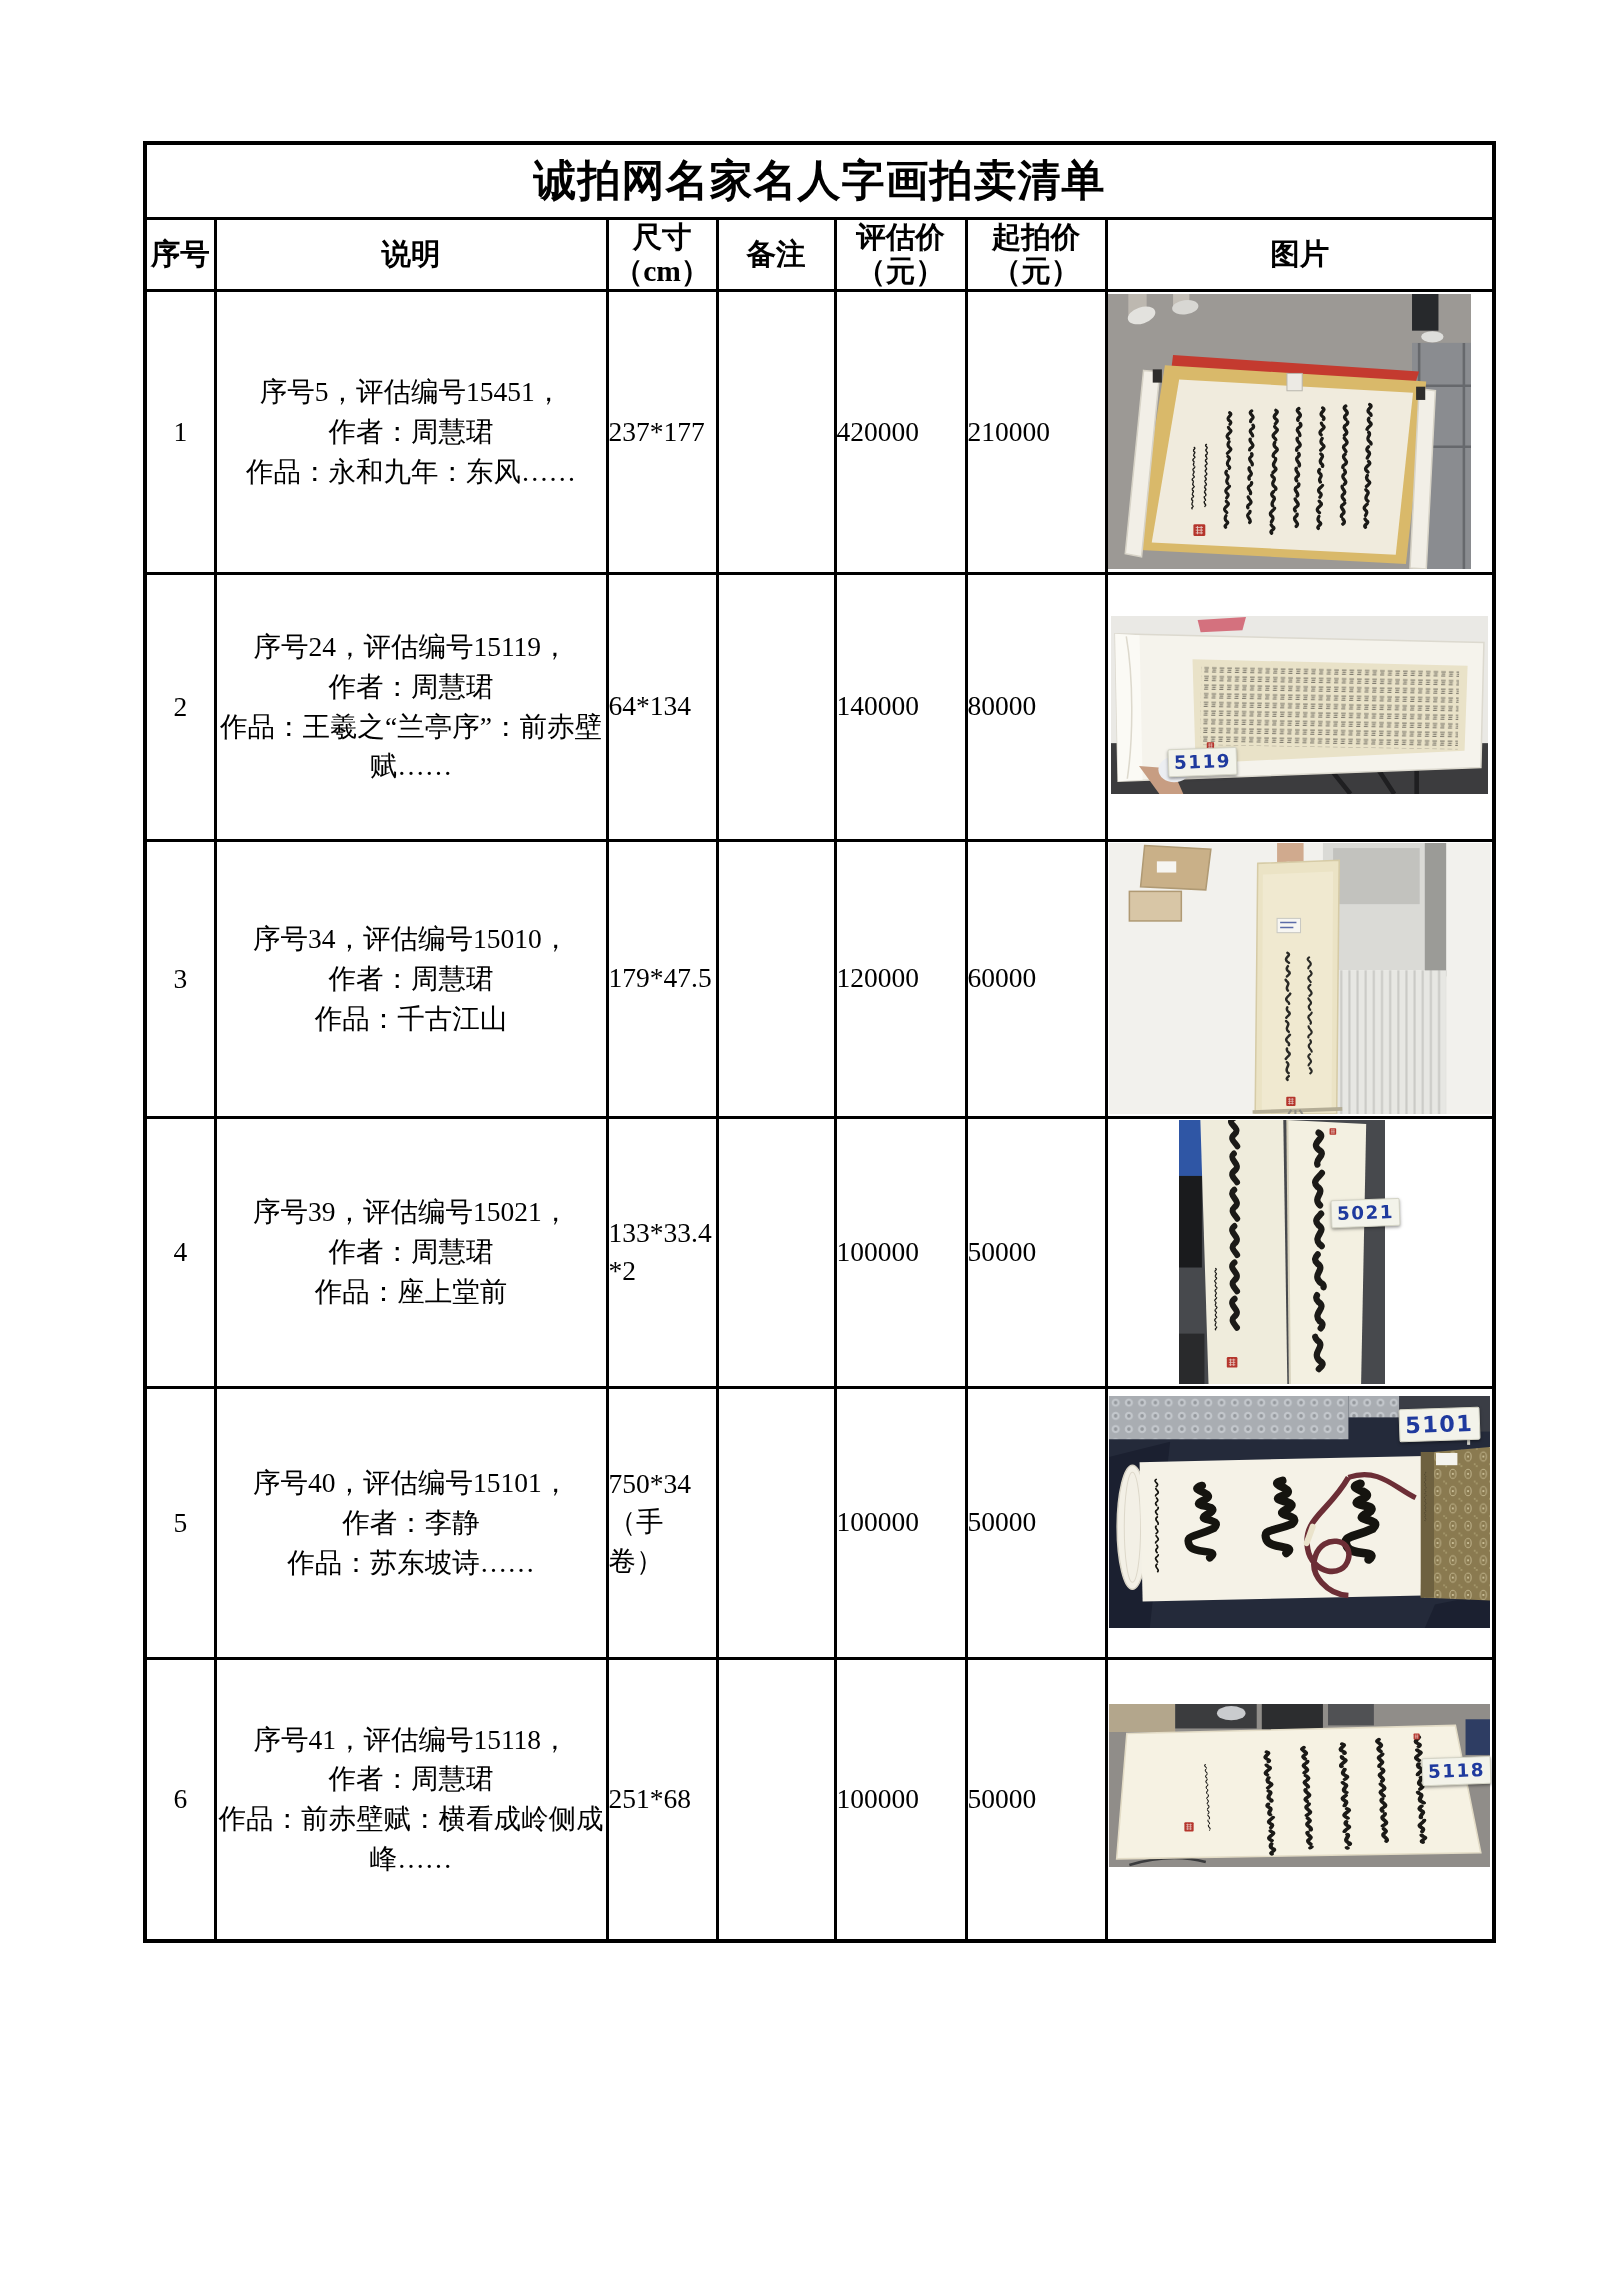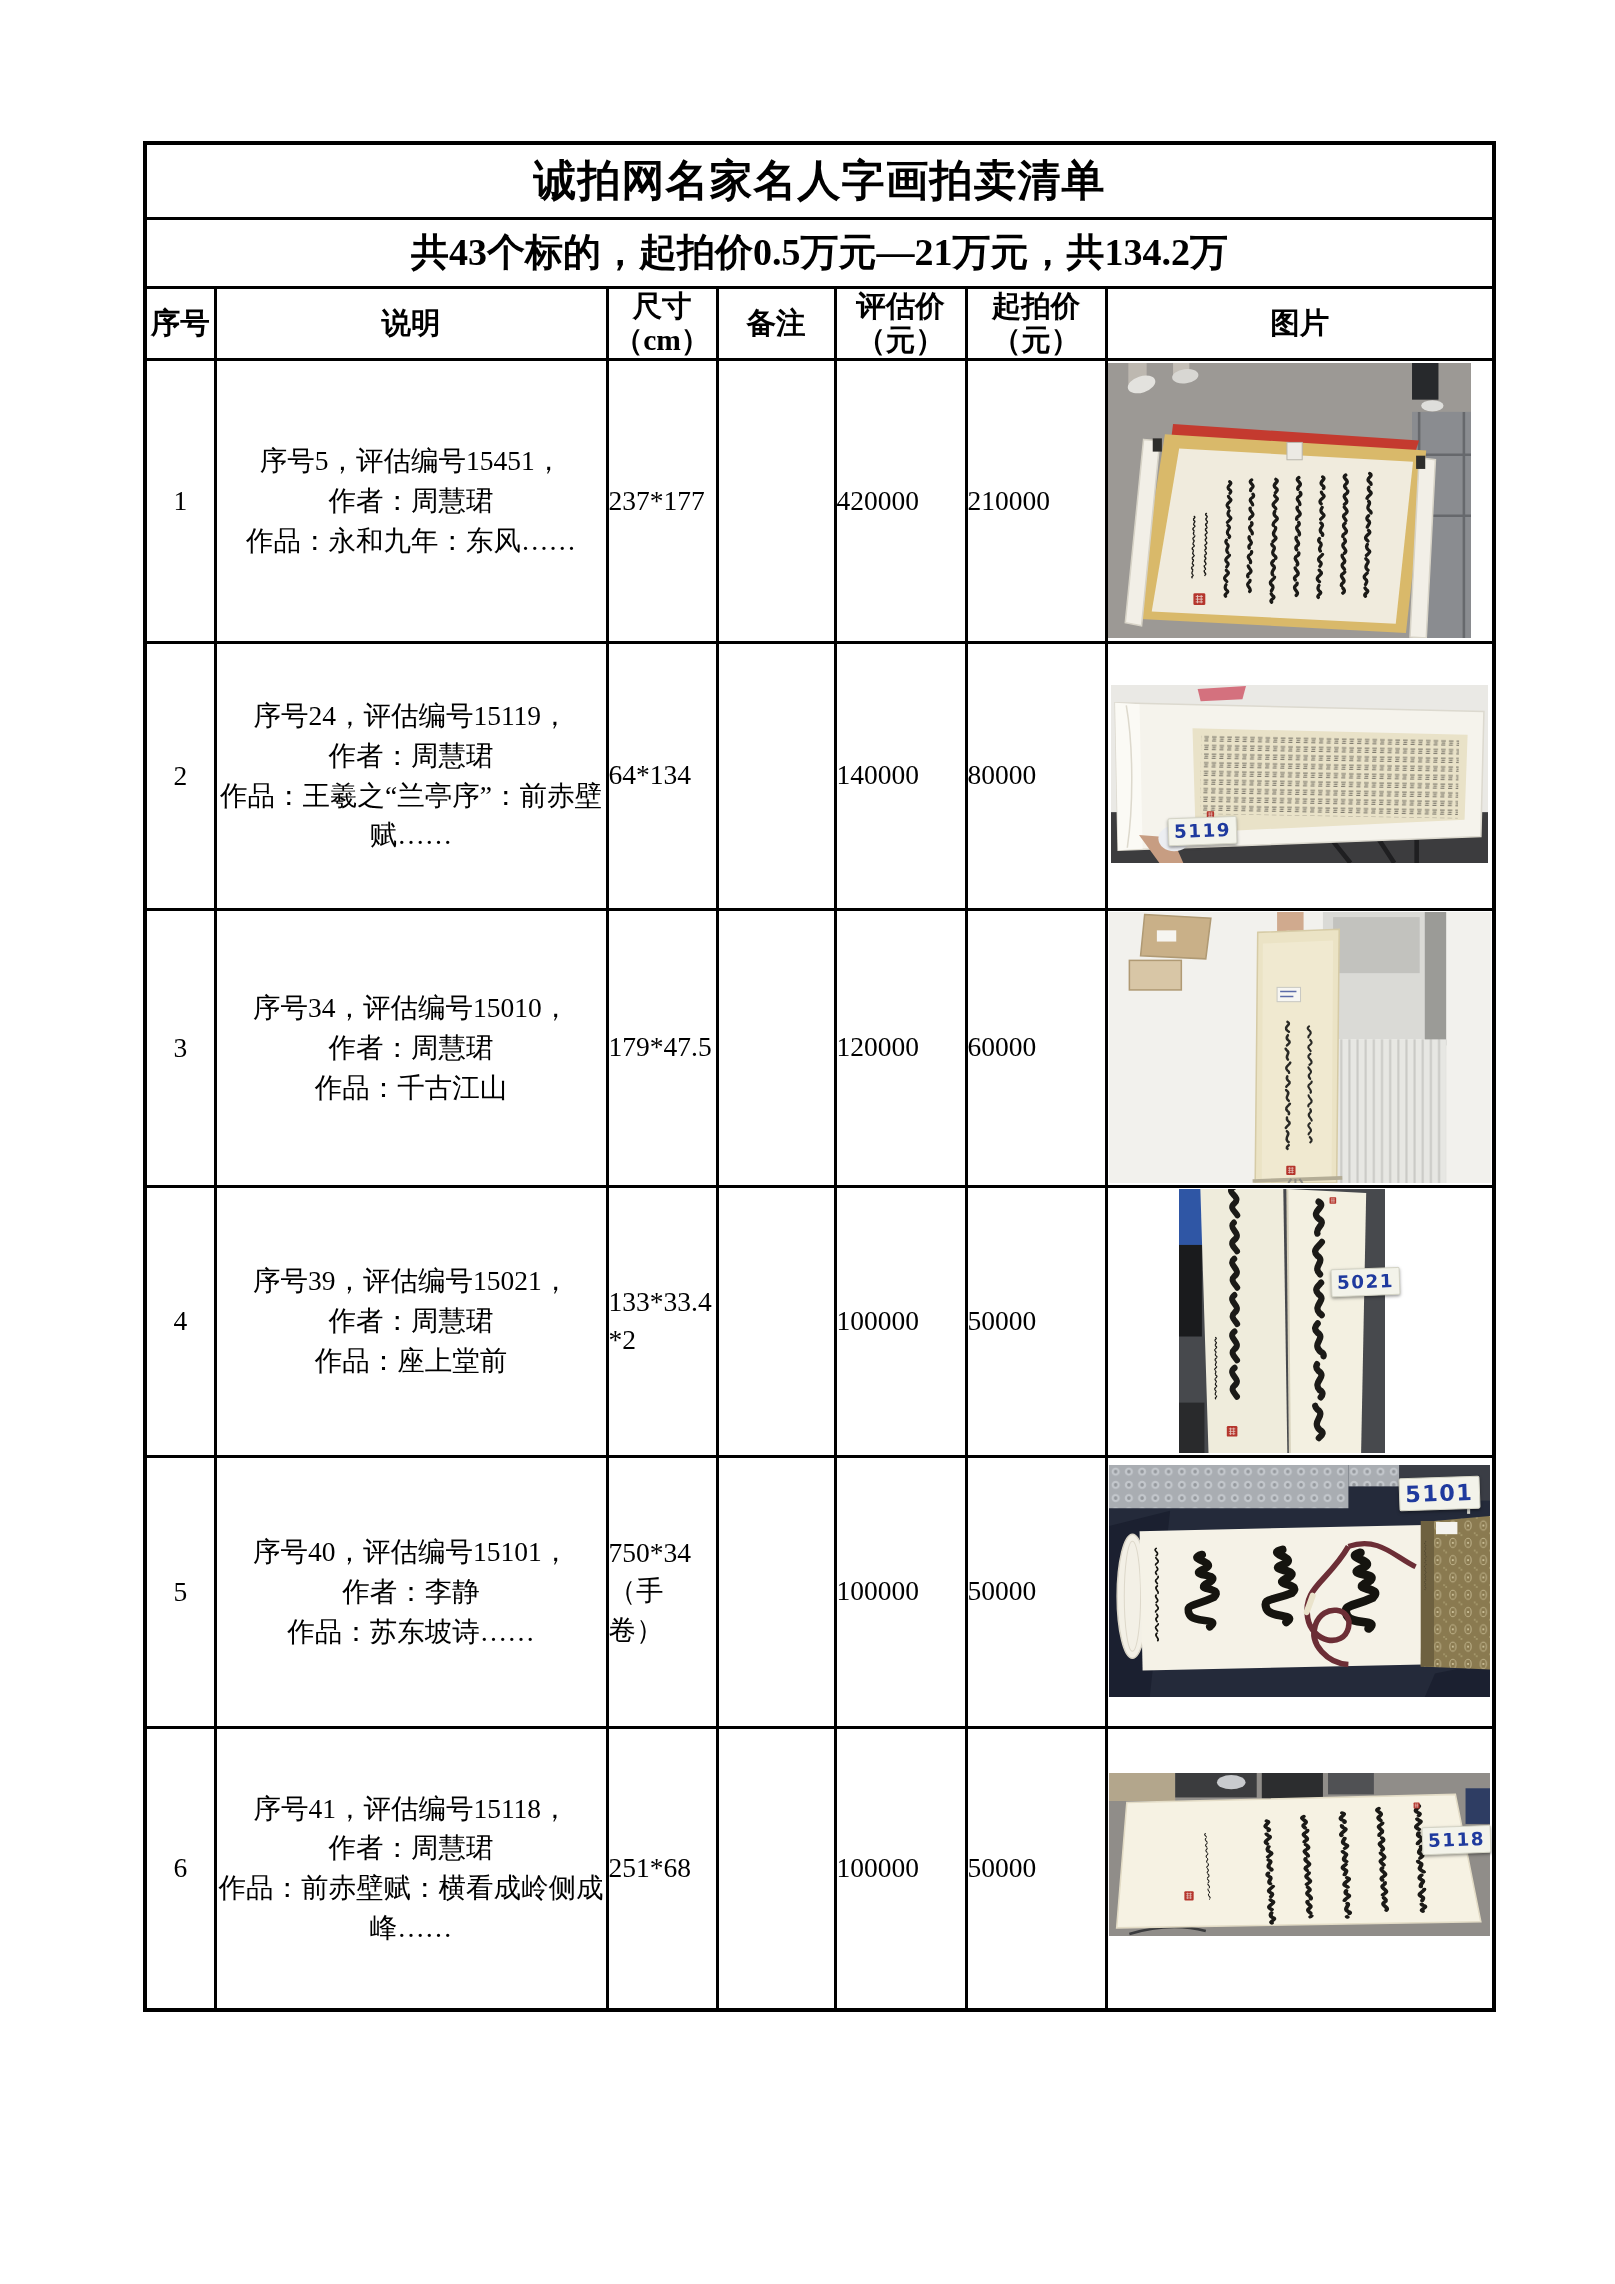--- a/index.html
+++ b/index.html
@@ -71,23 +71,20 @@
         <col style="width:118px">
       <col style="width:131px">
         <col style="width:140px">
         <col style="width:388px">
     </colgroup>
 
     <tbody>
         <tr style="height:75px">
       <td colspan="7" class="title-cell">诚拍网名家名人字画拍卖清单</td>
     </tr>
-    <tr style="height:69px">
-      <td colspan="7" class="subtitle-cell">共43个标的，起拍价0.5万元—21万元，共134.2万</td>
-    </tr>
 
     <tr style="height:66px">
       <th>
             <div>序号</div>
             <div></div>
           </th>
       <th>
             <div>说明</div>
             <div></div>
           </th>

